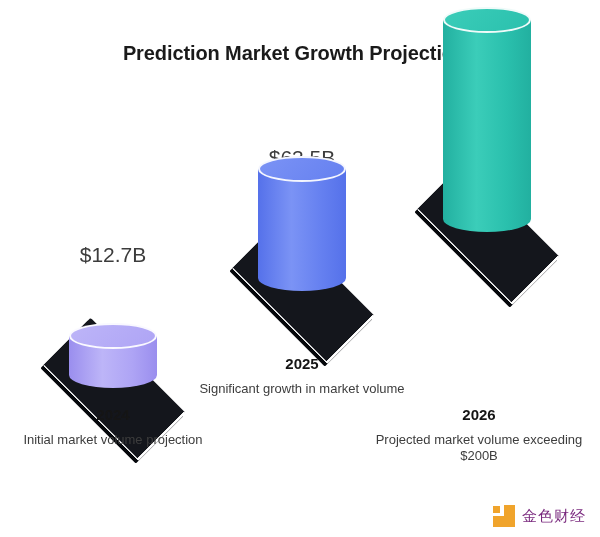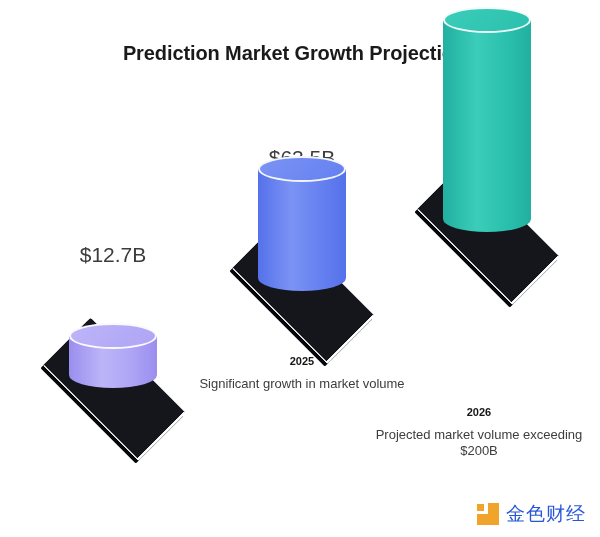--- a/index.html
+++ b/index.html
@@ -106,21 +106,21 @@
   .caption {
     position: absolute;
     width: 220px;
     text-align: center;
   }
   #caption-2024 { left: 3px;   top: 406px; }
   #caption-2025 { left: 192px; top: 355px; }
   #caption-2026 { left: 369px; top: 406px; }
 
   .caption-year {
-    font-size: 11px;
+    font-size: 15px;
     font-weight: bold;
     color: #151515;
     margin-bottom: 9px;
   }
   .caption-desc {
     font-size: 13px;
     font-weight: 400;
     color: #3d3d3d;
     line-height: 16px;
   }
@@ -159,22 +159,22 @@
   }
   .wm-bar {
     position: absolute;
     left: 11px;
     top: 0;
     width: 11px;
     height: 13px;
     background: #f0a021;
   }
   .wm-text {
-    font-size: 19px;
-    color: #1d4ed8;
+    font-size: 15px;
+    color: #701a75;
     letter-spacing: 1px;
     font-family: "DejaVu Sans", sans-serif;
   }
 </style>
 </head>
 <body>
 
 <div class="chart-title">Prediction Market Growth Projections</div>
 
 <div class="stage">
@@ -205,20 +205,24 @@
     <div class="value-label">$200+B</div>
     <div class="platform-wrap">
       <div class="platform" id="platform-2026" style="top: 52px; background: rgb(20, 22, 28); box-shadow: rgb(5, 7, 11) 0px 7px 0px; border-bottom-color: rgb(255, 255, 255); border-right-color: rgb(255, 255, 255);"></div>
       <div class="cylinder" id="cyl-2026" style="top: -107px;">
         <div class="cyl-body" id="body-2026" style="height: 212px; background: linear-gradient(to right, rgb(34, 176, 160) 0%, rgb(59, 205, 185) 38%, rgb(42, 192, 173) 72%, rgb(34, 176, 160) 100%);"></div>
         <div class="cyl-top" id="top-2026" style="background: linear-gradient(135deg, rgb(59, 205, 185) 0%, rgb(42, 192, 173) 100%);"></div>
       </div>
     </div>
   </div>
 
+  <div class="caption" id="caption-2024">
+    <div class="caption-year">2024</div>
+    <div class="caption-desc">Initial market volume projection</div>
+  </div>
 
   <div class="caption" id="caption-2025">
     <div class="caption-year">2025</div>
     <div class="caption-desc">Significant growth in market volume</div>
   </div>
 
   <div class="caption" id="caption-2026">
     <div class="caption-year">2026</div>
     <div class="caption-desc">Projected market volume exceeding $200B</div>
   </div>

